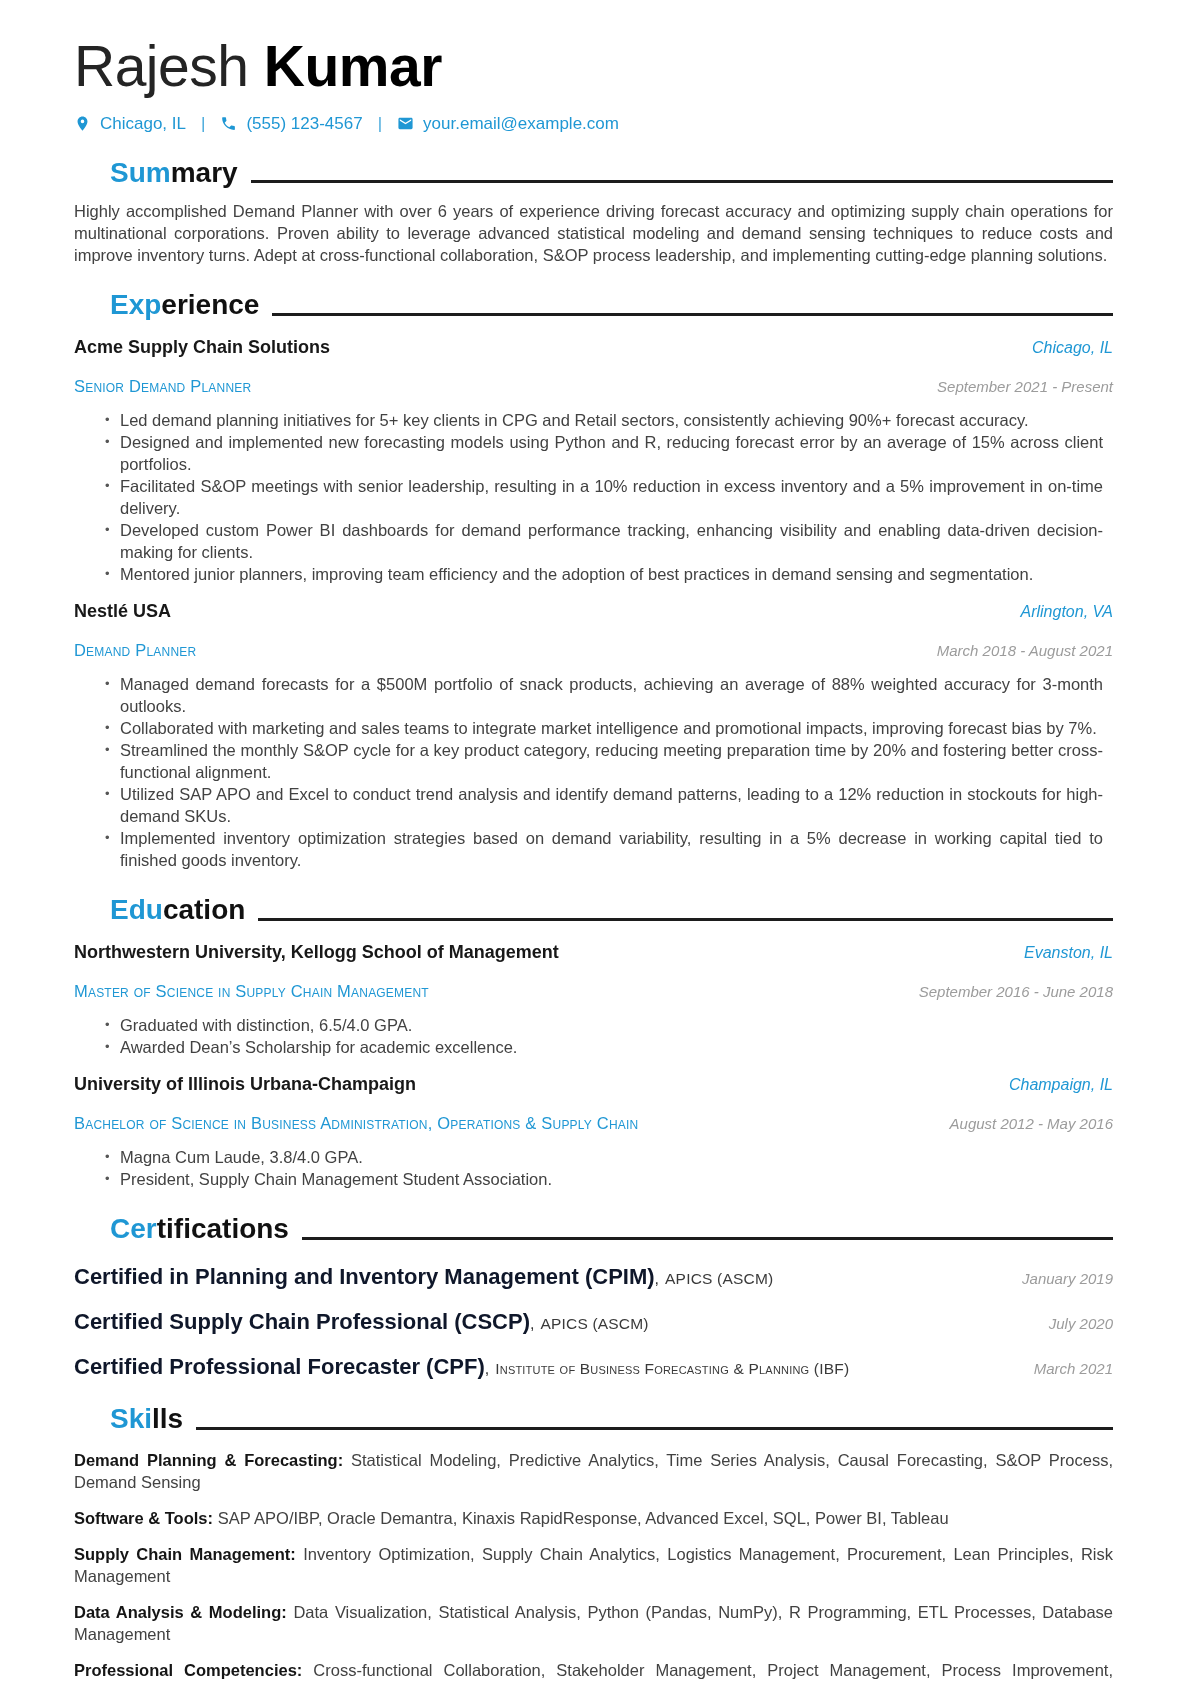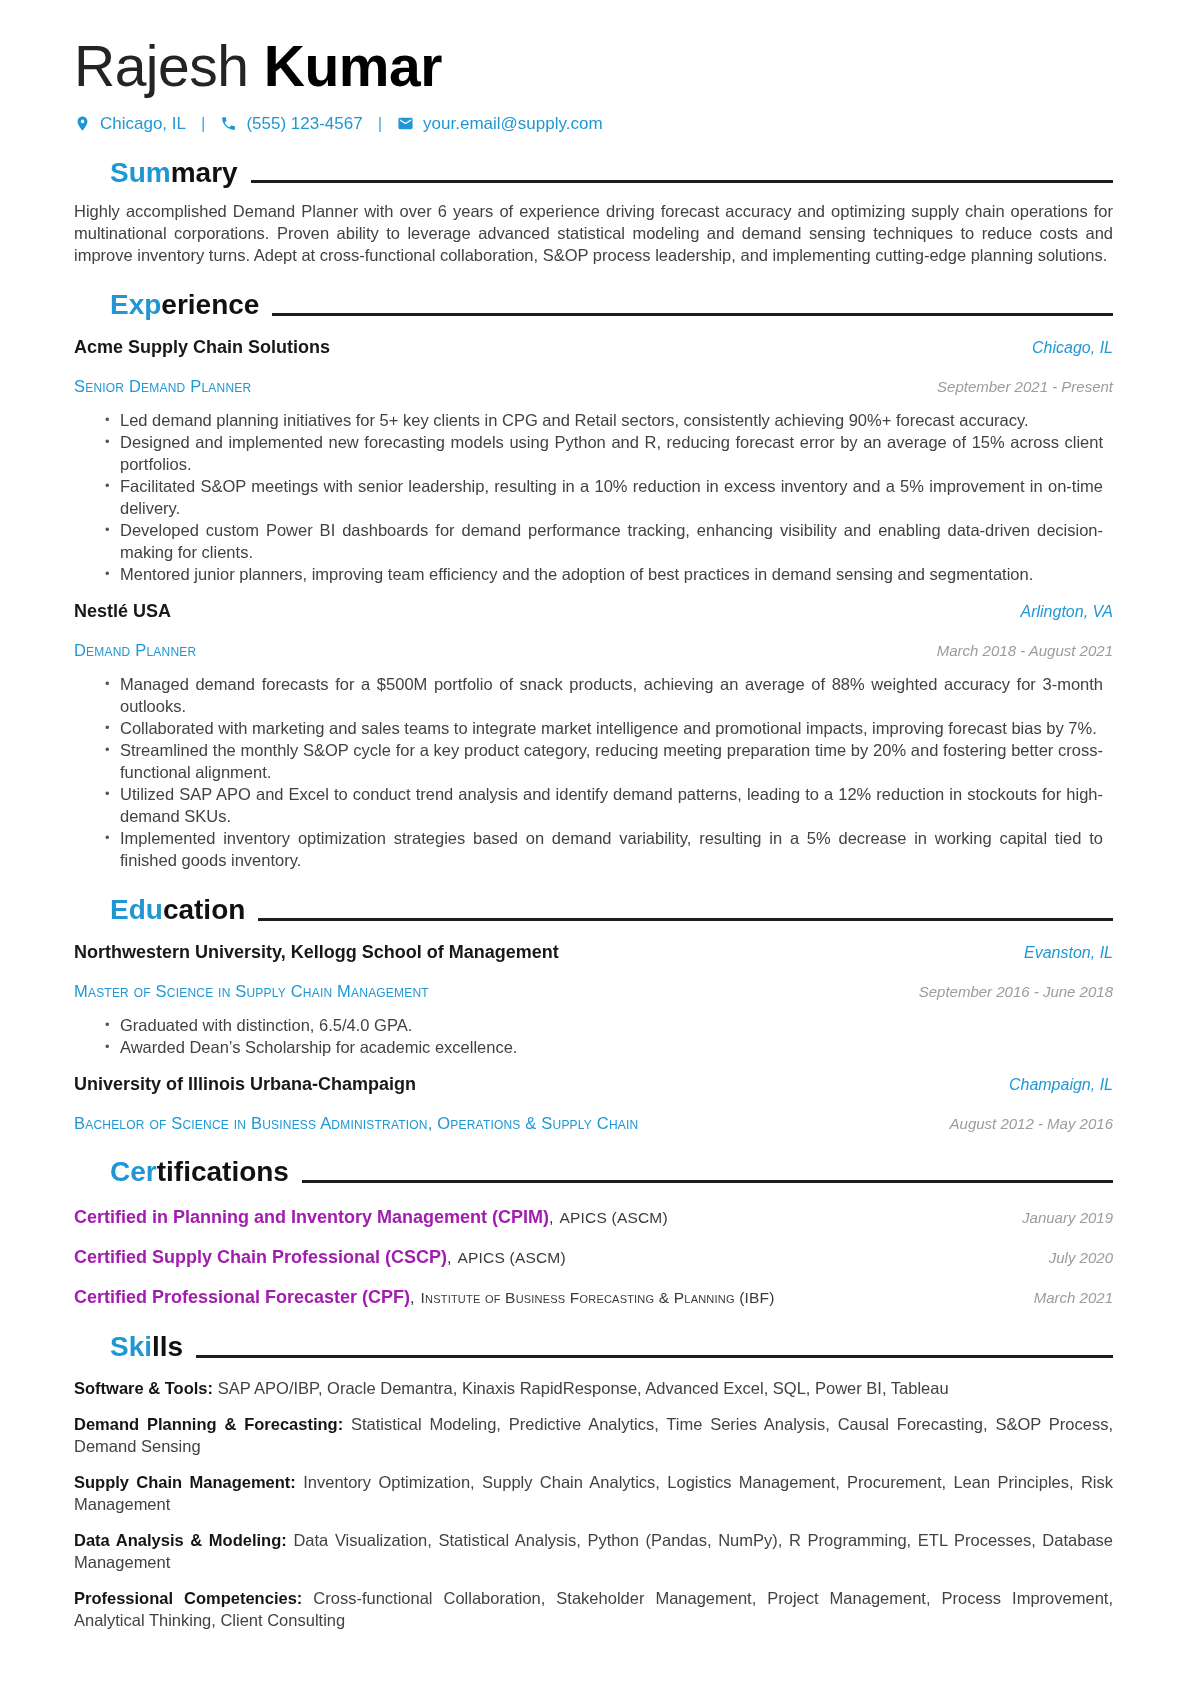--- a/index.html
+++ b/index.html
@@ -74,21 +74,21 @@
   ul.bullets li::before{
     content:"•";
     position:absolute;left:21px;top:0;
     font-size:13px;color:#555;
   }
   
   .cert-row{
     margin-top:19px;
     display:flex;align-items:baseline;justify-content:space-between;
   }
-  .cert-name{font-size:18px;font-weight:700;color:#a21caf;}
+  .cert-name{font-size:22px;font-weight:700;color:#0f172a;}
   .cert-sep{font-size:16px;color:#333;margin-right:6px;}
   .cert-org{font-size:15.5px;color:#3a3a3a;font-variant:small-caps;letter-spacing:.2px;}
   .cert-date{font-size:15px;font-style:italic;color:var(--muted);white-space:nowrap;margin-left:20px;}
   
   .skill-line{
     margin:14px 0 0;
     font-size:16.5px;line-height:22px;
     text-align:justify;color:var(--body);
   }
   .skill-line strong{color:#151515;font-weight:700;}
@@ -118,21 +118,21 @@
       </span>
       <span>(555) 123-4567</span>
     </span>
     <span class="contact-sep">|</span>
     <span class="contact-item">
       <span class="ico">
         <svg viewBox="0 0 24 24">
             <path d="M20 4H4c-1.1 0-1.99.9-1.99 2L2 18c0 1.1.9 2 2 2h16c1.1 0 2-.9 2-2V6c0-1.1-.9-2-2-2zm0 4l-8 5-8-5V6l8 5 8-5v2z"></path>
           </svg>
       </span>
-      <span>your.email@supply.com</span>
+      <span>your.email@example.com</span>
     </span>
   </div>
 
   <div class="sec">
     <h2 class="sec-title">
         <span class="accent">Sum</span>
         <span>mary</span>
         <span class="rule"></span>
       </h2>
     <p class="summary-text">Highly accomplished Demand Planner with over 6 years of experience driving forecast accuracy and optimizing supply chain operations for multinational corporations. Proven ability to leverage advanced statistical modeling and demand sensing techniques to reduce costs and improve inventory turns. Adept at cross-functional collaboration, S&amp;OP process leadership, and implementing cutting-edge planning solutions.</p>
@@ -198,20 +198,24 @@
       </ul>
     </div>
 
     <div class="entry">
       <div class="entry-head">
         <div class="entry-company">University of Illinois Urbana-Champaign</div>
         <div class="entry-loc">Champaign, IL</div>
         <div class="entry-pos">Bachelor of Science in Business Administration, Operations &amp; Supply Chain</div>
         <div class="entry-date">August 2012 - May 2016</div>
       </div>
+      <ul class="bullets">
+        <li>Magna Cum Laude, 3.8/4.0 GPA.</li>
+        <li>President, Supply Chain Management Student Association.</li>
+      </ul>
     </div>
   </div>
 
   <div class="sec">
     <h2 class="sec-title">
         <span class="accent">Cer</span>
         <span>tifications</span>
         <span class="rule"></span>
       </h2>
 
@@ -231,20 +235,20 @@
     </div>
   </div>
 
   <div class="sec">
     <h2 class="sec-title">
         <span class="accent">Ski</span>
         <span>lls</span>
         <span class="rule"></span>
       </h2>
 
+    <p class="skill-line"><strong>Demand Planning &amp; Forecasting:</strong> <span>Statistical Modeling, Predictive Analytics, Time Series Analysis, Causal Forecasting, S&amp;OP Process, Demand Sensing</span></p>
     <p class="skill-line"><strong>Software &amp; Tools:</strong> <span>SAP APO/IBP, Oracle Demantra, Kinaxis RapidResponse, Advanced Excel, SQL, Power BI, Tableau</span></p>
-    <p class="skill-line"><strong>Demand Planning &amp; Forecasting:</strong> <span>Statistical Modeling, Predictive Analytics, Time Series Analysis, Causal Forecasting, S&amp;OP Process, Demand Sensing</span></p>
     <p class="skill-line"><strong>Supply Chain Management:</strong> <span>Inventory Optimization, Supply Chain Analytics, Logistics Management, Procurement, Lean Principles, Risk Management</span></p>
     <p class="skill-line"><strong>Data Analysis &amp; Modeling:</strong> <span>Data Visualization, Statistical Analysis, Python (Pandas, NumPy), R Programming, ETL Processes, Database Management</span></p>
     <p class="skill-line"><strong>Professional Competencies:</strong> <span>Cross-functional Collaboration, Stakeholder Management, Project Management, Process Improvement, Analytical Thinking, Client Consulting</span></p>
   </div>
 
 </div>
 
 </body></html>

